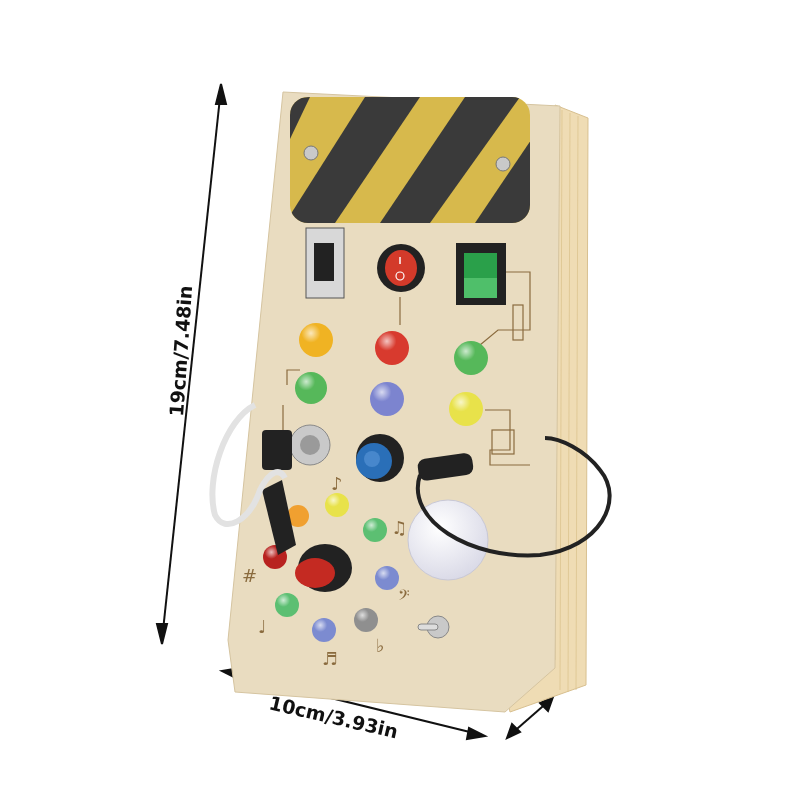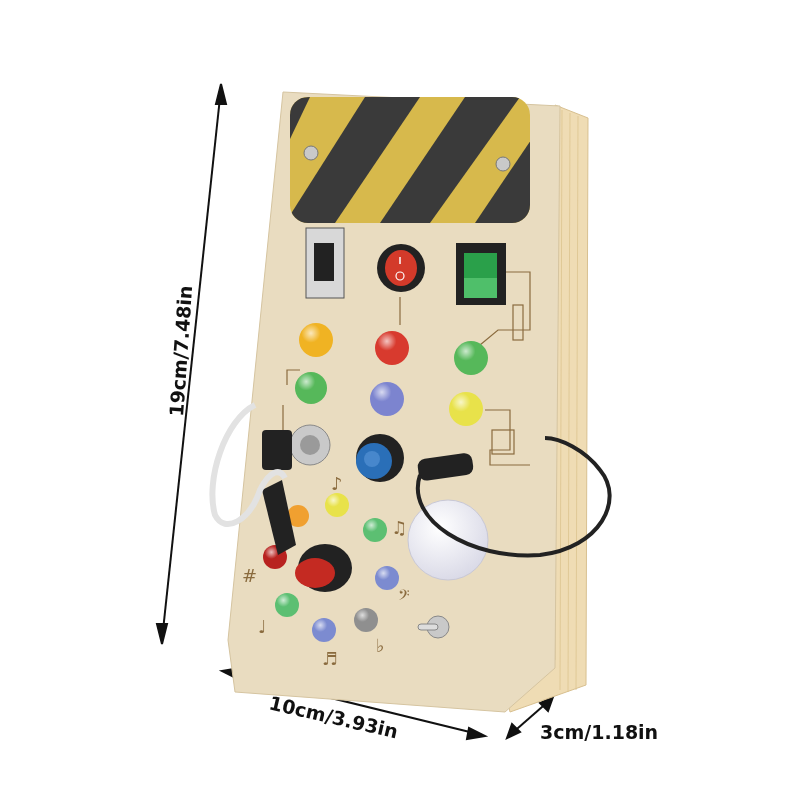--- a/index.html
+++ b/index.html
@@ -161,14 +161,13 @@
       <text x="242" y="582">#</text>
       <text x="398" y="603">𝄢</text>
       <text x="258" y="633">♩</text>
       <text x="322" y="665">♬</text>
       <text x="376" y="652">♭</text>
     </g>
   </svg>
 
   <div class="dim-label lbl-height">19cm/7.48in</div>
   <div class="dim-label lbl-width">10cm/3.93in</div>
-  <div class="dim-label lbl-depth">3cm/1.18in</div>
 </div>
 
 </body></html>

